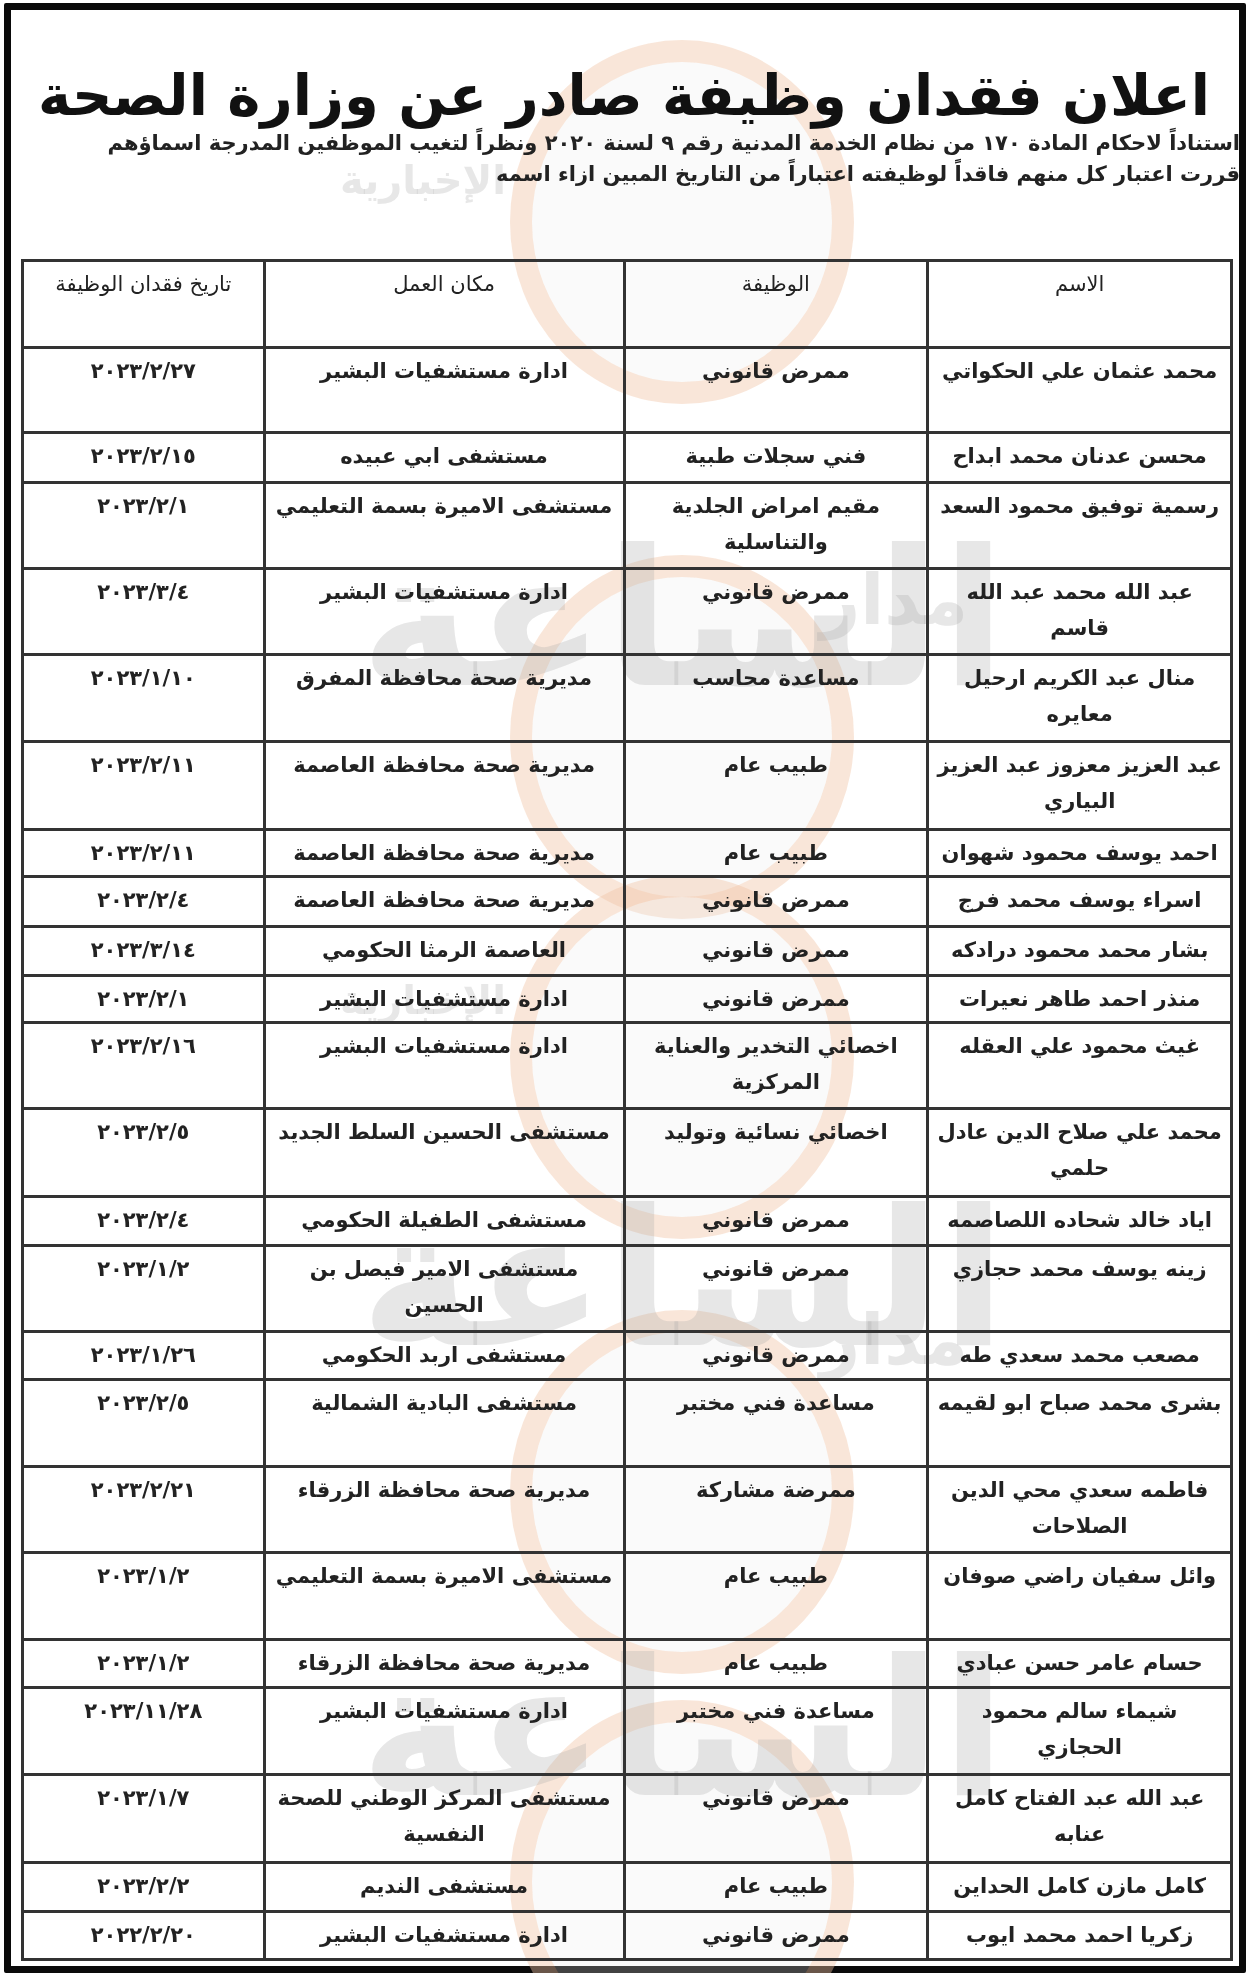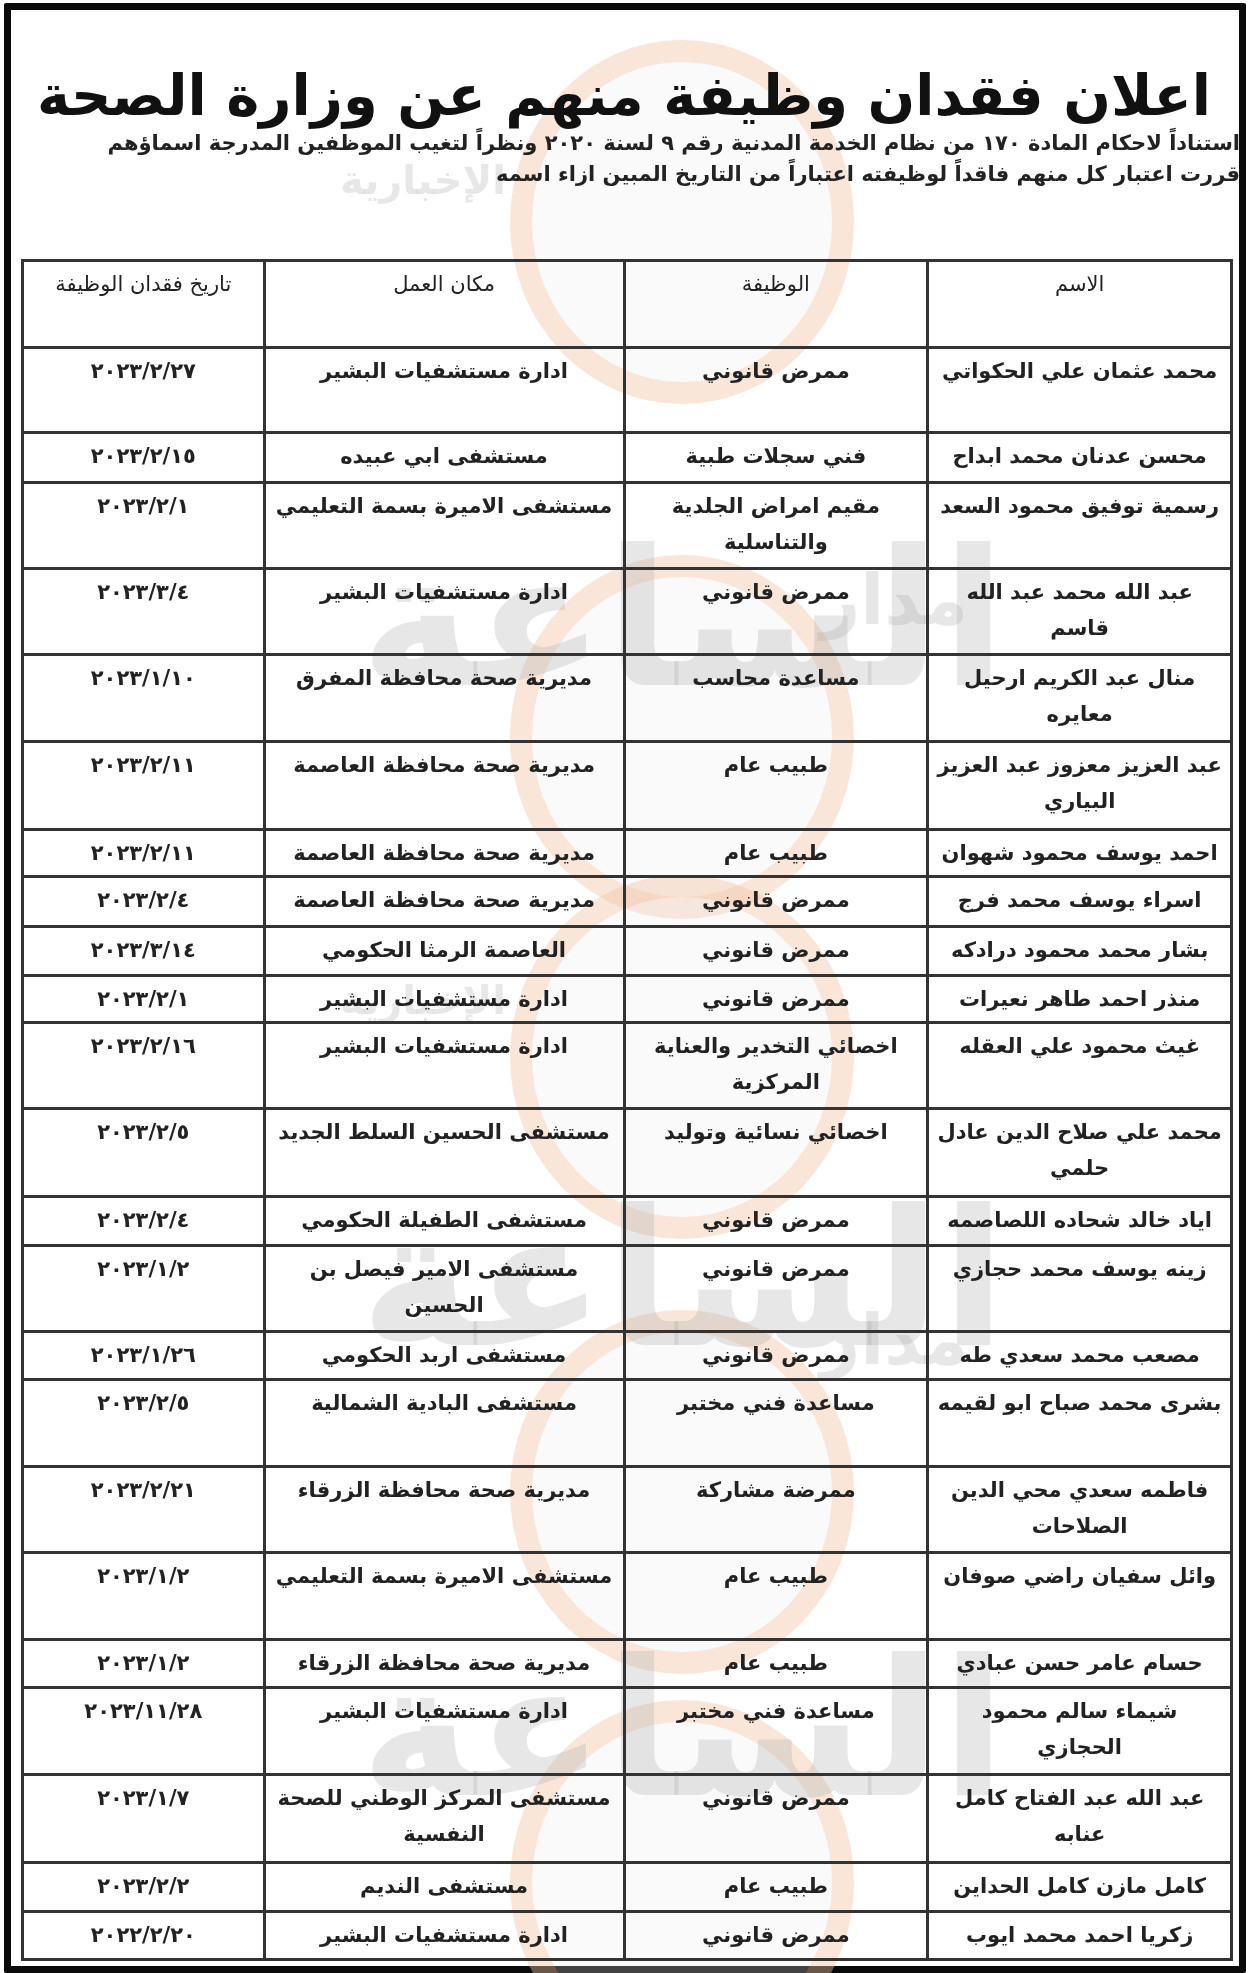--- a/index.html
+++ b/index.html
@@ -39,21 +39,21 @@
 <div class="watermark wm-clock" style="left:490px; top:1700px; width:300px; height:320px;"></div>
 
 <div class="watermark wm-text" style="left:340px; top:520px; font-size:190px; line-height:200px;">الساعة</div>
 <div class="watermark wm-text" style="left:340px; top:1180px; font-size:190px; line-height:200px;">الساعة</div>
 <div class="watermark wm-text" style="left:340px; top:1630px; font-size:190px; line-height:200px;">الساعة</div>
 <div class="watermark wm-text" style="left:320px; top:155px; font-size:40px; line-height:50px;">الإخبارية</div>
 <div class="watermark wm-text" style="left:320px; top:975px; font-size:40px; line-height:50px;">الإخبارية</div>
 <div class="watermark wm-text" style="left:800px; top:560px; font-size:70px; line-height:80px;">مدار</div>
 <div class="watermark wm-text" style="left:800px; top:1300px; font-size:70px; line-height:80px;">مدار</div>
 
-<h1 class="title">اعلان فقدان وظيفة منهم عن وزارة الصحة</h1>
+<h1 class="title">اعلان فقدان وظيفة صادر عن وزارة الصحة</h1>
 
 <div class="intro">
   <div>استناداً لاحكام المادة ١٧٠ من نظام الخدمة المدنية رقم ٩ لسنة ٢٠٢٠ ونظراً لتغيب الموظفين المدرجة اسماؤهم</div>
   <div>قررت اعتبار كل منهم فاقداً لوظيفته اعتباراً من التاريخ المبين ازاء اسمه</div>
 </div>
 
 <table class="ann">
   <colgroup>
     <col class="c-name">
       <col class="c-job">

